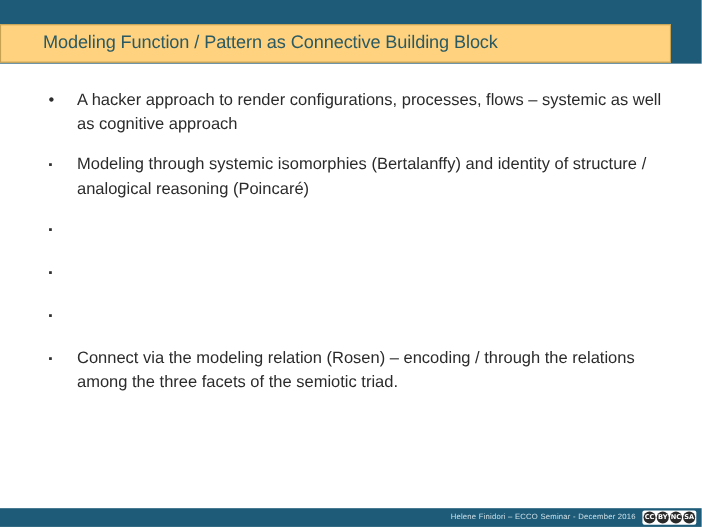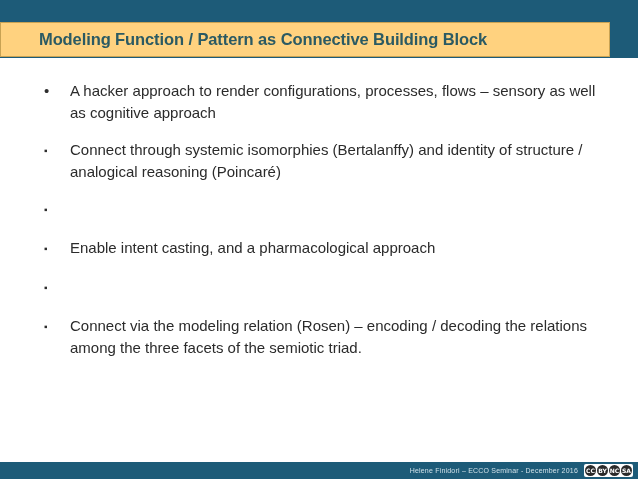--- a/index.html
+++ b/index.html
@@ -32,21 +32,21 @@
     height: 35px;
     background: #ffd27f;
     border: 1px solid #c8a253;
     box-sizing: border-box;
     display: flex;
     align-items: center;
   }
   .title-text {
     margin-left: 38px;
     font-size: 16.5px;
-    font-weight: bold;
+    font-weight: normal;
     color: #2b5a63;
     letter-spacing: -0.1px;
     white-space: nowrap;
   }
 
   
   .body-area {
     position: absolute;
     left: 0;
     top: 58px;
@@ -135,44 +135,43 @@
 
 <div class="title-bar">
   <div class="title-text">Modeling Function / Pattern as Connective Building Block</div>
 </div>
 
 <div class="body-area">
   <ul class="bullet-list">
 
     <li class="bullet-item">
       <span class="bullet-marker">•</span>
-      <span class="bullet-text">A hacker approach to render configurations, processes, flows – sensory as well as cognitive approach</span>
+      <span class="bullet-text">A hacker approach to render configurations, processes, flows – systemic as well as cognitive approach</span>
     </li>
 
     <li class="bullet-item">
       <span class="bullet-marker square">▪</span>
-      <span class="bullet-text">Connect through systemic isomorphies (Bertalanffy) and identity of structure / analogical reasoning (Poincaré)</span>
+      <span class="bullet-text">Modeling through systemic isomorphies (Bertalanffy) and identity of structure / analogical reasoning (Poincaré)</span>
     </li>
 
     <li class="bullet-item">
       <span class="bullet-marker square">▪</span>
     </li>
 
     <li class="bullet-item">
       <span class="bullet-marker square">▪</span>
-      <span class="bullet-text">Enable intent casting, and a pharmacological approach</span>
     </li>
 
     <li class="bullet-item">
       <span class="bullet-marker square">▪</span>
     </li>
 
     <li class="bullet-item">
       <span class="bullet-marker square">▪</span>
-      <span class="bullet-text">Connect via the modeling relation (Rosen) – encoding / decoding the relations among the three facets of the semiotic triad.</span>
+      <span class="bullet-text">Connect via the modeling relation (Rosen) – encoding / through the relations among the three facets of the semiotic triad.</span>
     </li>
 
   </ul>
 </div>
 
 <div class="footer-band">
   <span class="footer-text">Helene Finidori – ECCO Seminar - December 2016</span>
   <span class="cc-badge">
     <span class="cc-circle">CC</span>
     <span class="cc-circle">BY</span>

